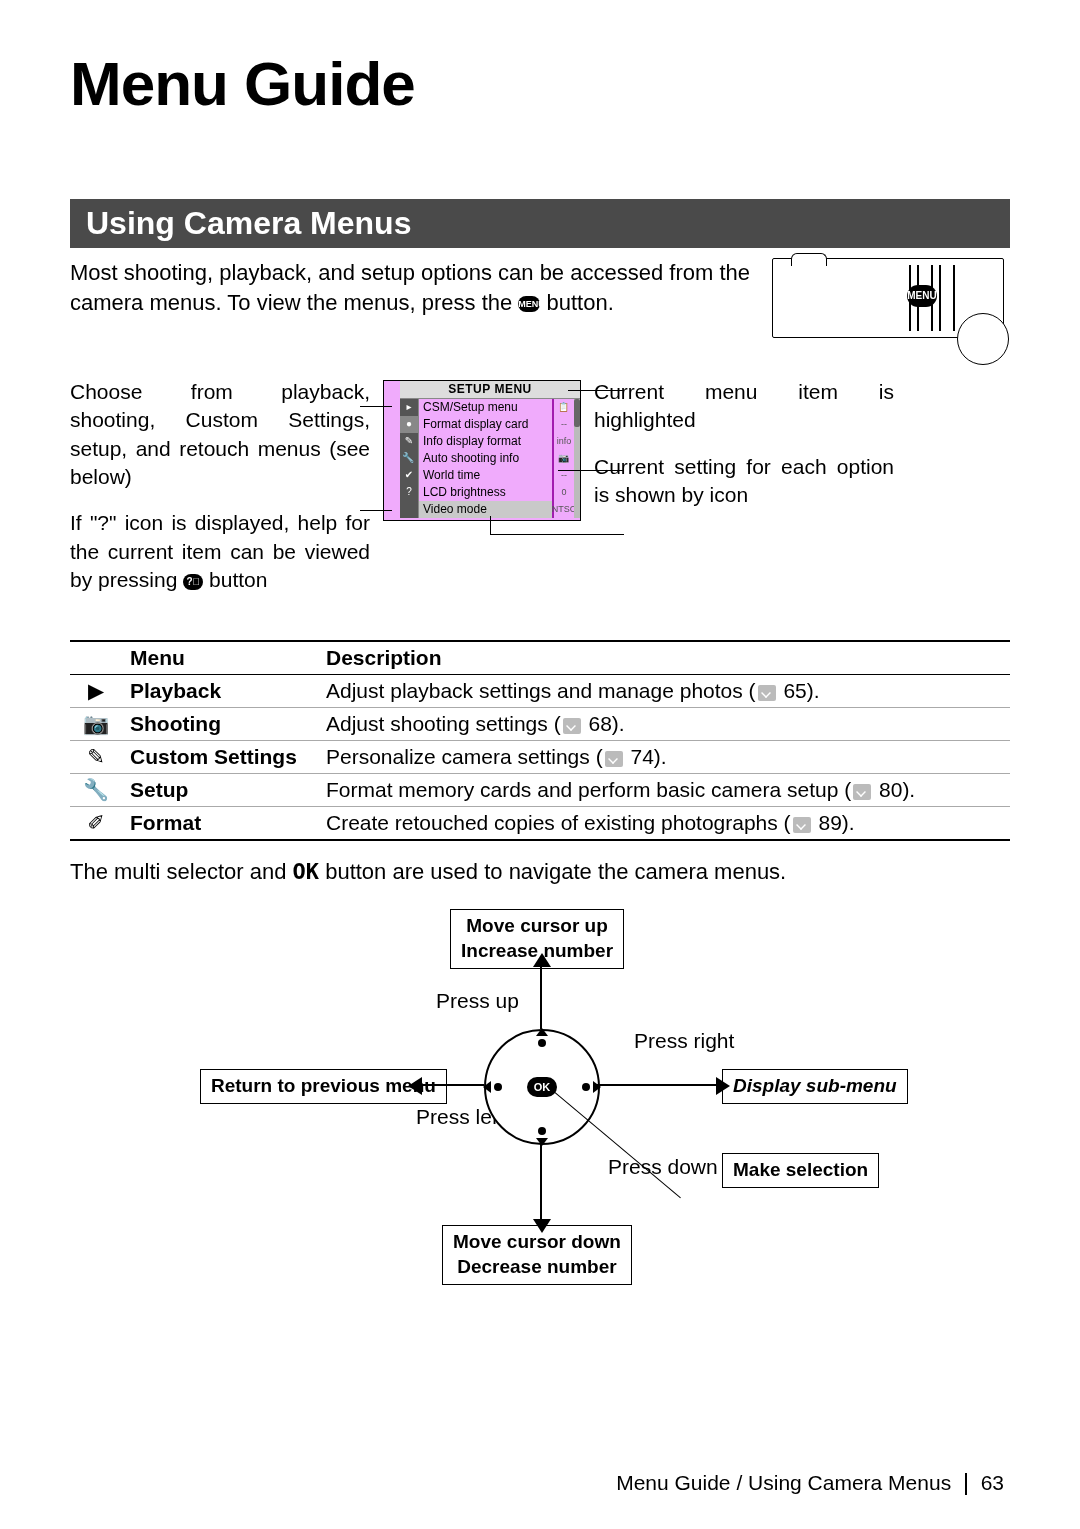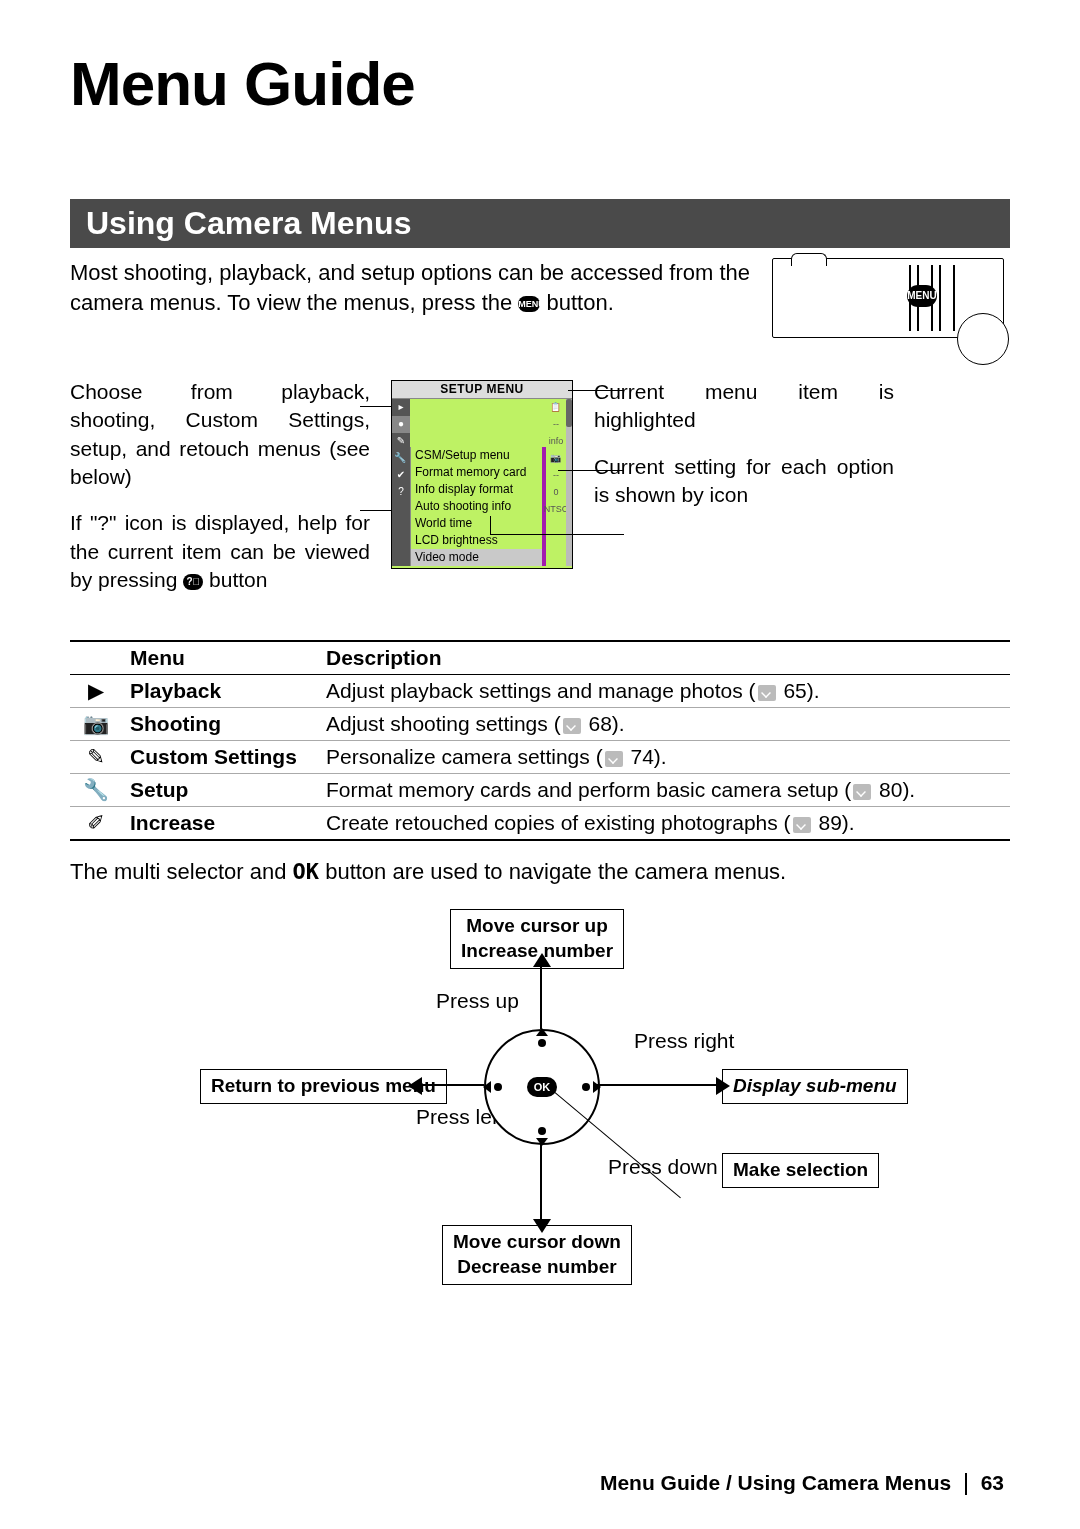--- a/index.html
+++ b/index.html
@@ -129,25 +129,26 @@
   .lcd-wrap{
     width:200px;
     flex-shrink:0;
     position:relative;
     margin-top:2px;
   }
   .lcd{
     width:180px;
     margin:0 auto;
     border:1px solid #000;
-    background:#bef264;
+    background:#f0abfc;
     font-size:12px;
     line-height:1.25;
     position:relative;
     padding-bottom:2px;
+    padding-left:16px;
   }
   .lcd .lcd-title{
     background:#ddd;
     border-bottom:1px solid #888;
     padding:1px 4px;
     text-align:center;
     font-size:12px;
     font-weight:600;
     letter-spacing:0.5px;
   }
@@ -161,22 +162,21 @@
   }
   .lcd .iconcol div{
     height:17px;
     display:flex; align-items:center; justify-content:center;
     font-size:10px; color:#fff;
   }
   .lcd .iconcol div.hl{ background:#888; }
   .lcd .optcol{
     flex:1;
     border-left:1px solid #888;
-    border-right:4px solid #a21caf;
-    margin-top:48px;
+    border-right:2px solid #a21caf;
   }
   .lcd .optcol div{
     height:17px;
     padding:0 4px;
     display:flex; align-items:center;
     border-bottom:0px solid #ccc;
     font-size:12px;
   }
   .lcd .optcol div.sel{ background:#c9c9c9; }
   .lcd .valcol{
@@ -332,21 +332,21 @@
   .footer{
     position:absolute;
     bottom:34px;
     left:0; right:0;
     padding:0 76px 0 70px;
     display:flex;
     justify-content:flex-end;
     align-items:flex-end;
     gap:14px;
     font-size:21px;
-    font-weight:700;
+    font-weight:400;
   }
   .footer .divider{
     width:1.5px; height:22px; background:#000;
   }
 </style>
 </head>
 <body>
 
 <div class="page">
   <h1 class="title">Menu Guide</h1>
@@ -386,21 +386,21 @@
           <div class="iconcol">
             <div>▸</div>
             <div class="hl">●</div>
             <div>✎</div>
             <div>🔧</div>
             <div>✔</div>
             <div>?</div>
           </div>
           <div class="optcol">
             <div>CSM/Setup menu</div>
-            <div>Format memory card</div>
+            <div>Format display card</div>
             <div>Info display format</div>
             <div>Auto shooting info</div>
             <div>World time</div>
             <div>LCD brightness</div>
             <div class="sel">Video mode</div>
           </div>
           <div class="valcol">
             <div>📋</div>
             <div>--</div>
             <div>info</div>
@@ -454,21 +454,21 @@
             <td class="mname">Custom Settings</td>
             <td>Personalize camera settings (<span class="pgref"></span> 74).</td>
           </tr>
           <tr>
             <td class="iconcell">🔧</td>
             <td class="mname">Setup</td>
             <td>Format memory cards and perform basic camera setup (<span class="pgref"></span> 80).</td>
           </tr>
           <tr>
             <td class="iconcell">✐</td>
-            <td class="mname">Increase</td>
+            <td class="mname">Format</td>
             <td>Create retouched copies of existing photographs (<span class="pgref"></span> 89).</td>
           </tr>
         </tbody>
     </table>
   </div>
 
   <p class="nav-text">
     <span>The multi selector and </span><span class="ok-inline">OK</span><span> button are used to navigate the camera menus.</span>
   </p>
 

